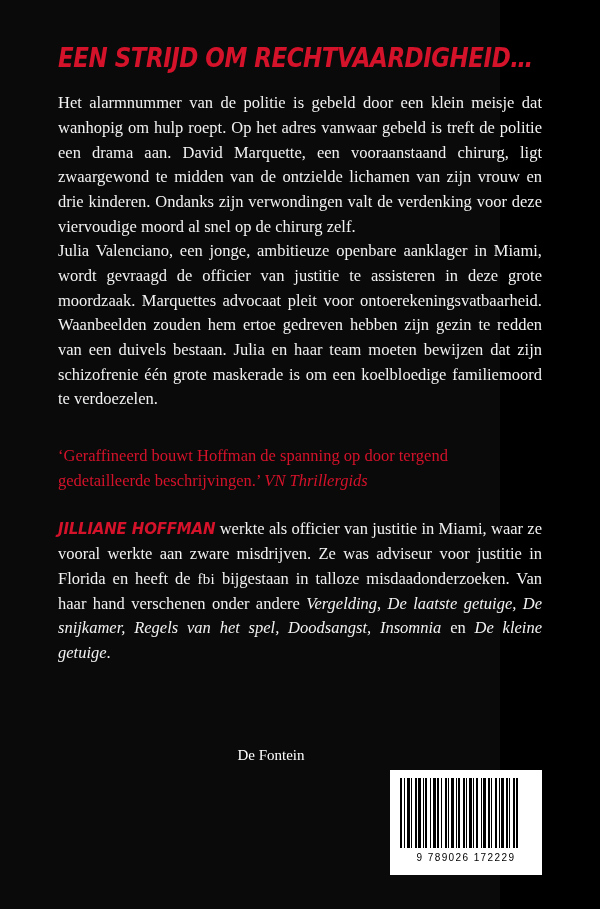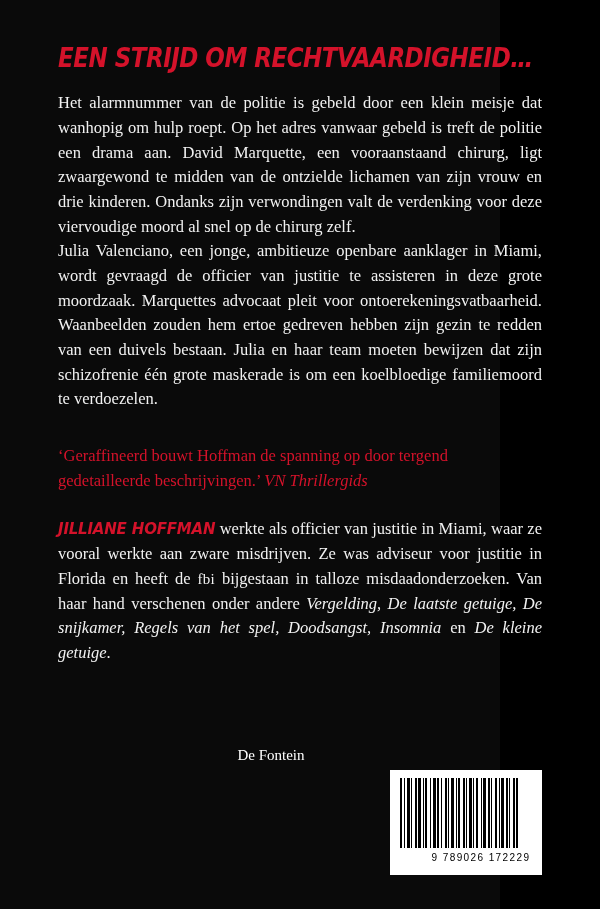--- a/index.html
+++ b/index.html
@@ -119,21 +119,20 @@
   .bar-num {
     position: absolute;
     left: 0;
     top: 82px;
     width: 152px;
     text-align: center;
     font-family: "Liberation Sans", sans-serif;
     font-size: 10px;
     letter-spacing: 1.4px;
     color: #000000;
-    padding-left: 15px;
   }
 </style>
 </head>
 <body>
 
 <div class="page">
 
   <div class="content">
 
     <h1 class="headline">Een strijd om rechtvaardigheid…</h1>

